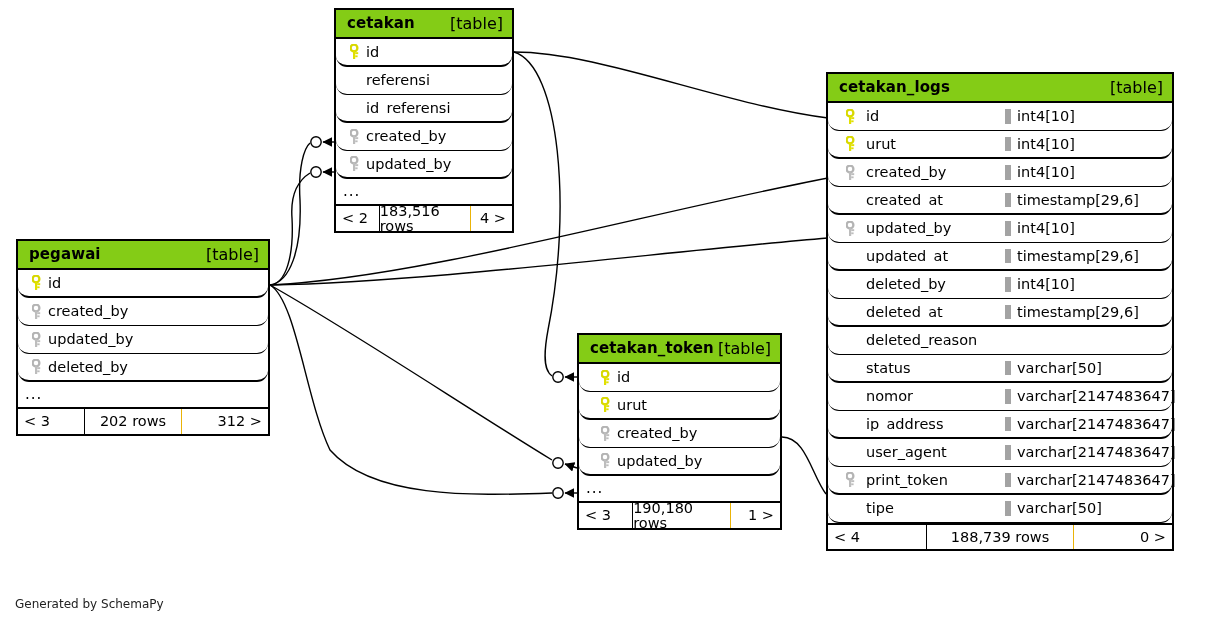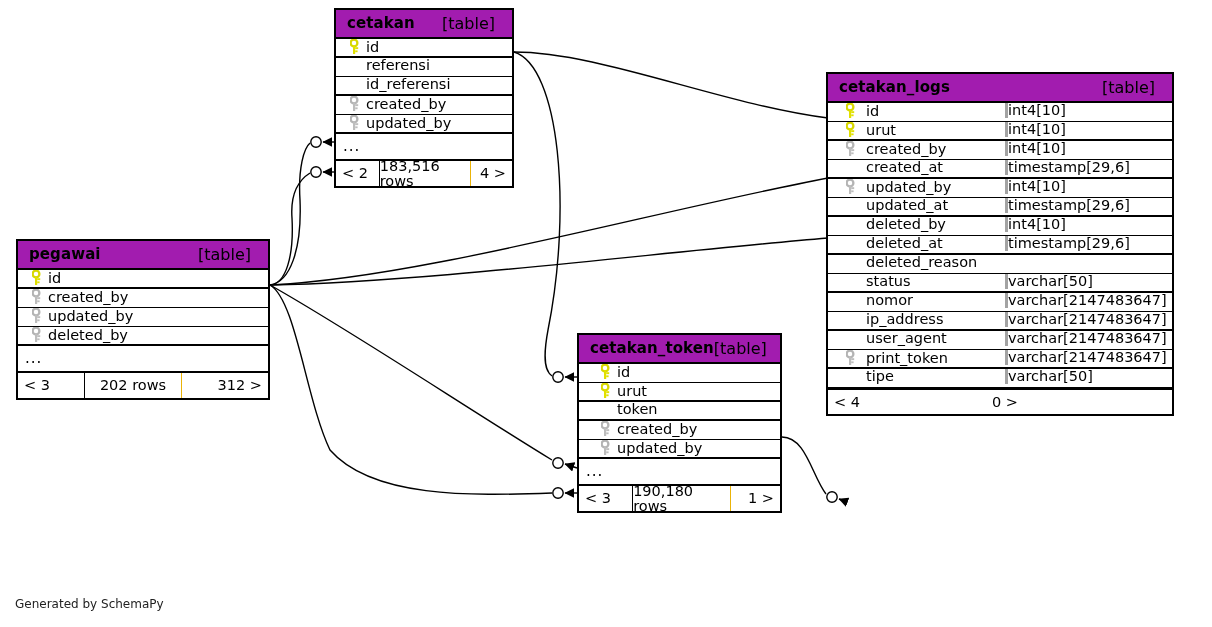--- a/index.html
+++ b/index.html
@@ -30,62 +30,64 @@
     position: absolute;
     box-sizing: border-box;
     background: #ffffff;
     border: 2px solid #000000;
     font-size: 14.5px;
     line-height: 1;
   }
   .tbl .hdr {
     box-sizing: border-box;
     height: 29px;
-    background: #a21caf;
+    background: #84cc16;
     border-bottom: 2px solid #000000;
     display: flex;
     align-items: center;
     justify-content: space-between;
-    padding: 0 17px 0 11px;
+    padding: 0 9px 0 11px;
   }
   .tbl .hdr .tname {
     font-weight: bold;
     font-size: 15px;
     letter-spacing: 0.1px;
   }
   .tbl .hdr .ttag {
     font-size: 16px;
     color: #000000;
   }
 
   .row {
     box-sizing: border-box;
-    height: 19px;
-    display: flex;
-    align-items: flex-start;
+    height: 28px;
+    display: flex;
+    align-items: center;
     border-bottom: 1px solid #000000;
+    border-radius: 11px;
   }
   .row.thick { border-bottom-width: 2px; }
   .row:last-of-type { border-bottom: none; }
 
   .cname {
     box-sizing: border-box;
     display: flex;
     align-items: center;
     flex: 1 1 auto;
     padding-left: 8px;
     min-width: 0;
     overflow: hidden;
     white-space: nowrap;
   }
   .ctype {
     box-sizing: border-box;
     display: flex;
     align-items: center;
-    border-left: 3px solid #a3a3a3;
+    border-left: 6px solid #a3a3a3;
+    padding-left: 6px;
     white-space: nowrap;
   }
 
   .keyslot {
     width: 22px;
     flex: 0 0 22px;
     display: flex;
     align-items: center;
     justify-content: center;
   }
@@ -394,26 +396,20 @@
               <circle cx="4" cy="4" r="3.4" fill="none" stroke="#d8d800" stroke-width="2.3"></circle>
               <rect x="3" y="6" width="2.2" height="9" fill="#e0e000"></rect>
               <rect x="5.2" y="8.2" width="3" height="1.9" fill="#e0e000"></rect>
               <rect x="5.2" y="11.4" width="2.4" height="1.8" fill="#e0e000"></rect>
             </svg>
         </span>
         <span>urut</span>
       </span>
     </div>
 
-    <div class="row thick">
-      <span class="cname">
-        <span class="keyslot"></span>
-        <span>token</span>
-      </span>
-    </div>
 
     <div class="row">
       <span class="cname">
         <span class="keyslot">
           <svg width="11" height="16" viewBox="0 0 11 16">
               <circle cx="4" cy="4" r="3.4" fill="none" stroke="#b4b4b4" stroke-width="2.3"></circle>
               <rect x="3" y="6" width="2.2" height="9" fill="#bdbdbd"></rect>
               <rect x="5.2" y="8.2" width="3" height="1.9" fill="#bdbdbd"></rect>
               <rect x="5.2" y="11.4" width="2.4" height="1.8" fill="#bdbdbd"></rect>
             </svg>
@@ -600,19 +596,20 @@
     <div class="row">
       <span class="cname">
         <span class="keyslot wide"></span>
         <span>tipe</span>
       </span>
       <span class="ctype">varchar[50]</span>
     </div>
 
     <div class="foot">
       <div class="fl">&lt; 4</div>
+      <div class="fm">188,739 rows</div>
       <div class="fr">0 &gt;</div>
     </div>
   </div>
 
   <div id="credit">Generated by SchemaPy</div>
 
 </div>
 
 </body></html>

